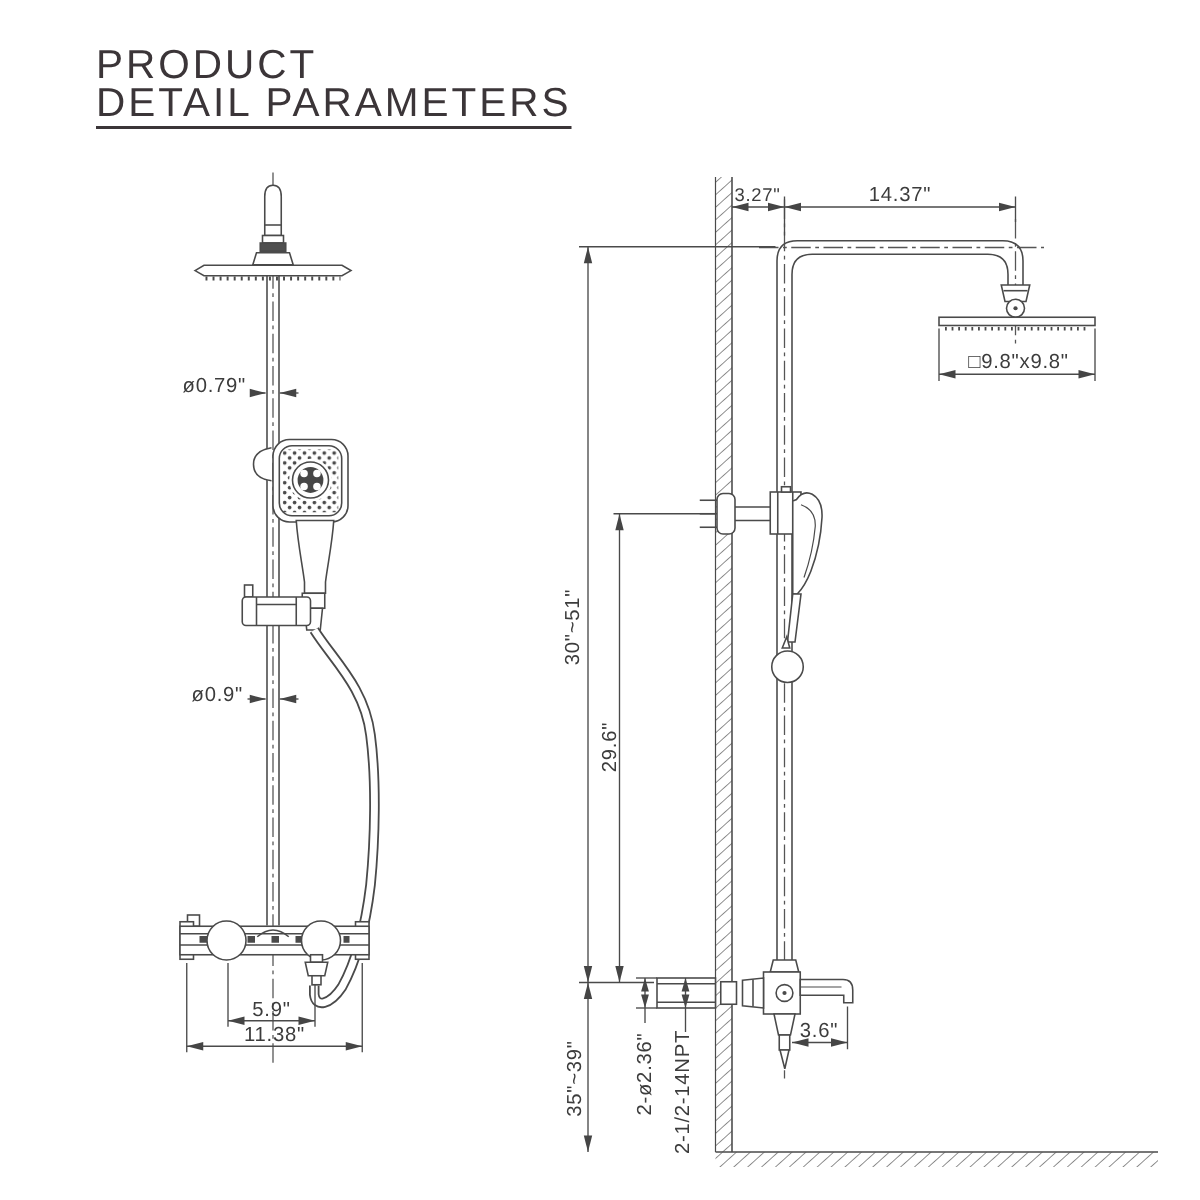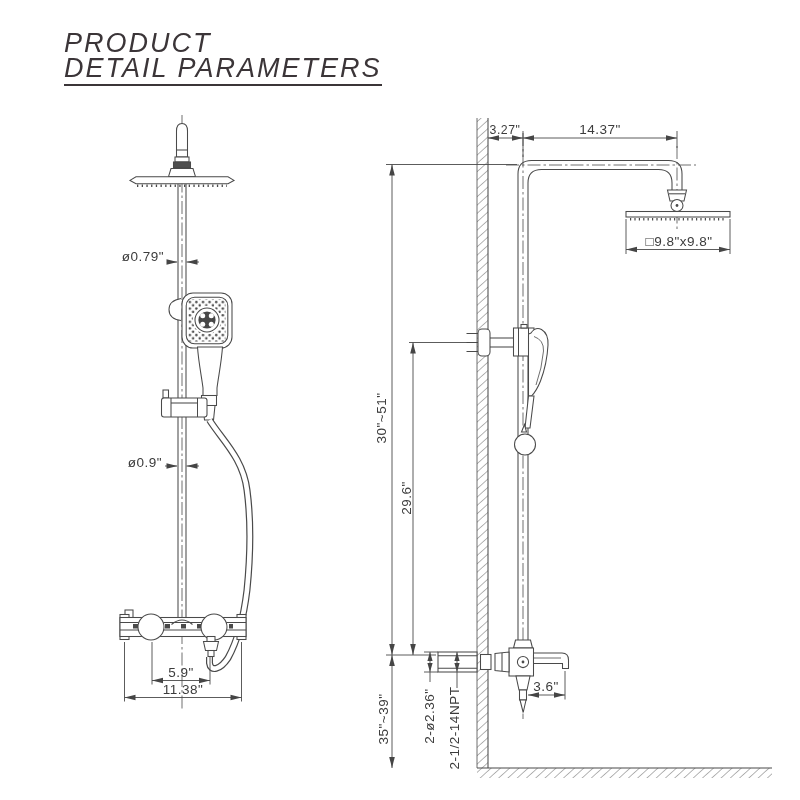--- a/index.html
+++ b/index.html
@@ -2,21 +2,21 @@
 <html><head>
 <meta charset="utf-8">
 <style>
   html,body{margin:0;padding:0;}
   body{
     width:800px;height:800px;position:relative;background:#ffffff;overflow:hidden;
     font-family:"Liberation Sans", sans-serif;
   }
   .title{
     position:absolute;left:64px;top:31px;color:#3b3538;
-    font-size:27px;line-height:25px;letter-spacing:2px;font-weight:500;font-style:italic;
+    font-size:27px;line-height:25px;letter-spacing:2px;font-weight:500;
   }
   .title .u{display:inline-block;border-bottom:2.5px solid #3b3538;padding-bottom:3px;}
   svg{position:absolute;left:0;top:0;}
   svg text.dim{font-family:"Liberation Sans", sans-serif;font-size:13.5px;fill:#3c3c3c;letter-spacing:.5px;}
   svg text.dim.sm{font-size:12.3px;}
   .cl{stroke:#555;stroke-width:.85;stroke-dasharray:13 3 2.5 3;fill:none;}
   .ar{fill:#454545;stroke:none;}
 </style>
 </head>
 <body>

